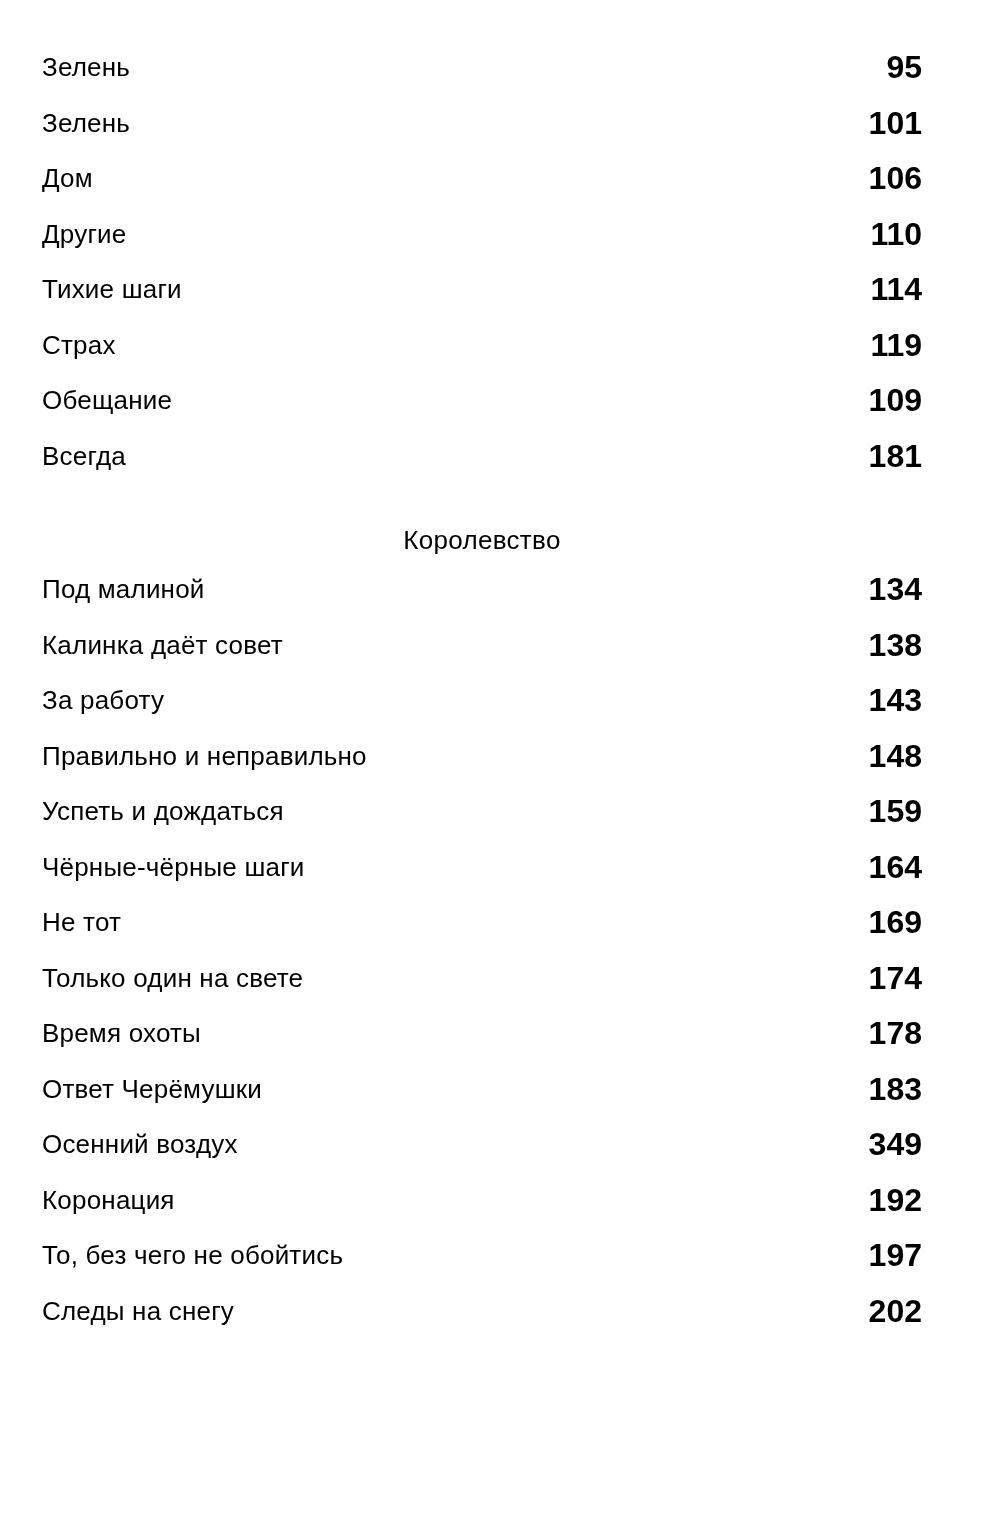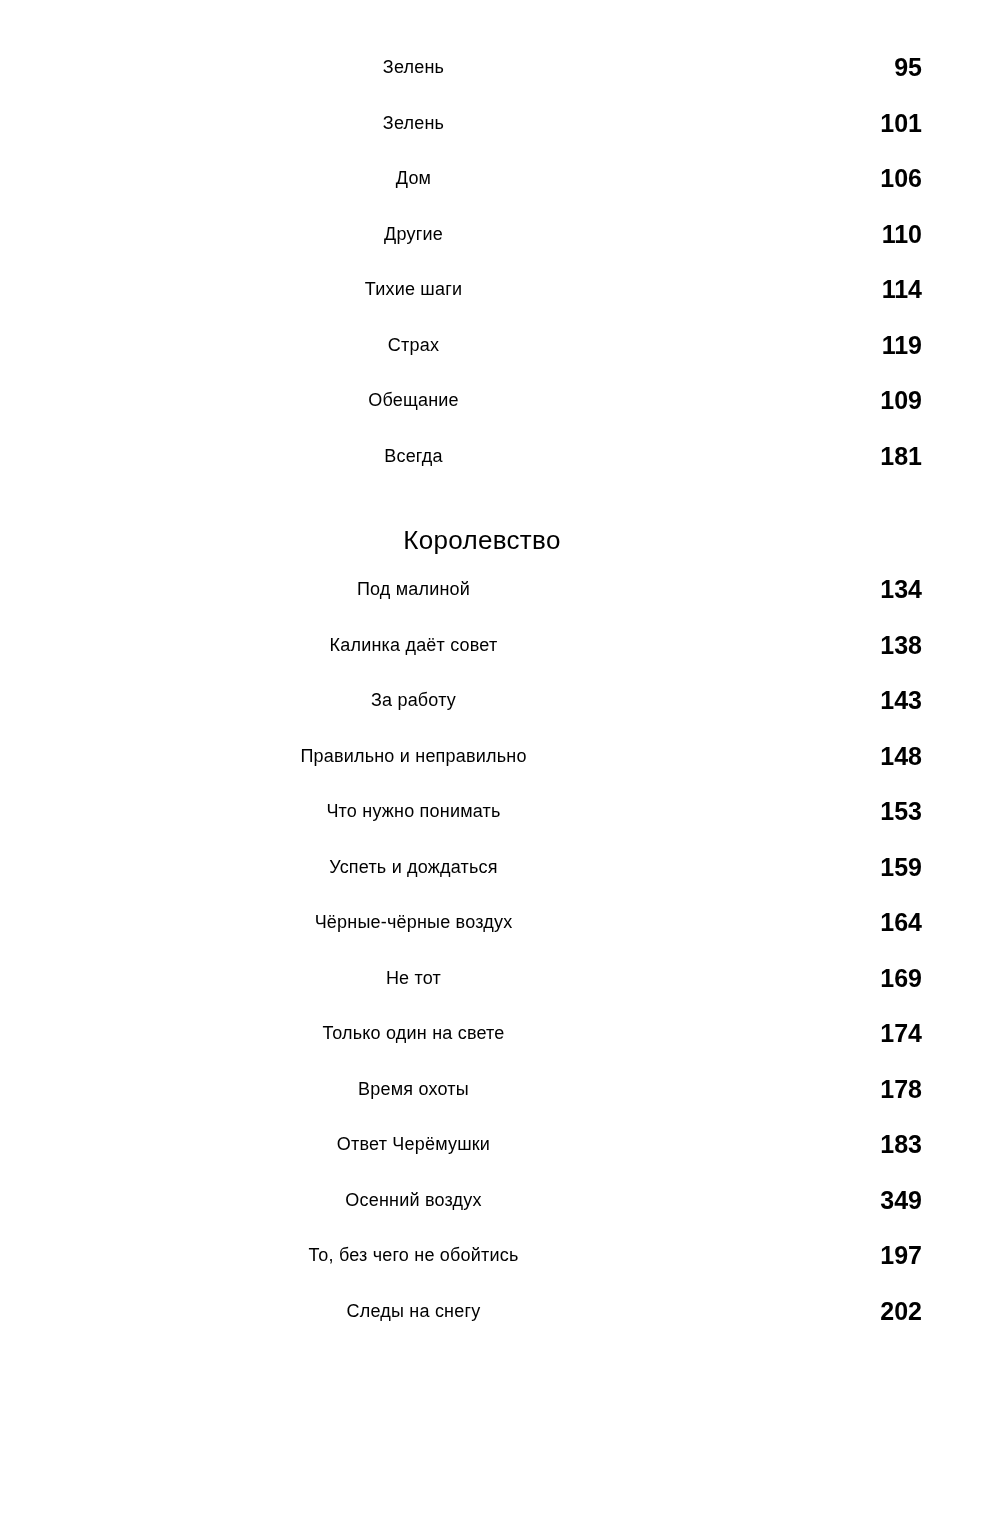--- a/index.html
+++ b/index.html
@@ -22,30 +22,30 @@
     padding: 40px 78px 0 42px;
   }
   .toc {
     width: 100%;
     border-collapse: collapse;
   }
   .toc-row {
     height: 55.5px;
   }
   .toc-title {
-    font-size: 18px;
+    font-size: 26px;
     font-weight: 400;
     letter-spacing: 0.2px;
-    text-align: center;
+    text-align: left;
     white-space: nowrap;
     padding: 0;
     vertical-align: middle;
   }
   .toc-page {
-    font-size: 25px;
+    font-size: 32px;
     font-weight: 700;
     text-align: right;
     padding: 0;
     vertical-align: middle;
     white-space: nowrap;
   }
   .section-row {
     height: 78px;
   }
   .section-heading {
@@ -108,29 +108,25 @@
         </tr>
         <tr class="toc-row">
           <td class="toc-title">За работу</td>
           <td class="toc-page">143</td>
         </tr>
         <tr class="toc-row">
           <td class="toc-title">Правильно и неправильно</td>
           <td class="toc-page">148</td>
         </tr>
         <tr class="toc-row">
-          <td class="toc-title">Что нужно понимать</td>
-          <td class="toc-page">153</td>
-        </tr>
-        <tr class="toc-row">
           <td class="toc-title">Успеть и дождаться</td>
           <td class="toc-page">159</td>
         </tr>
         <tr class="toc-row">
-          <td class="toc-title">Чёрные-чёрные воздух</td>
+          <td class="toc-title">Чёрные-чёрные шаги</td>
           <td class="toc-page">164</td>
         </tr>
         <tr class="toc-row">
           <td class="toc-title">Не тот</td>
           <td class="toc-page">169</td>
         </tr>
         <tr class="toc-row">
           <td class="toc-title">Только один на свете</td>
           <td class="toc-page">174</td>
         </tr>
@@ -140,20 +136,24 @@
         </tr>
         <tr class="toc-row">
           <td class="toc-title">Ответ Черёмушки</td>
           <td class="toc-page">183</td>
         </tr>
         <tr class="toc-row">
           <td class="toc-title">Осенний воздух</td>
           <td class="toc-page">349</td>
         </tr>
         <tr class="toc-row">
+          <td class="toc-title">Коронация</td>
+          <td class="toc-page">192</td>
+        </tr>
+        <tr class="toc-row">
           <td class="toc-title">То, без чего не обойтись</td>
           <td class="toc-page">197</td>
         </tr>
         <tr class="toc-row">
           <td class="toc-title">Следы на снегу</td>
           <td class="toc-page">202</td>
         </tr>
       </tbody>
   </table>
 </div>

